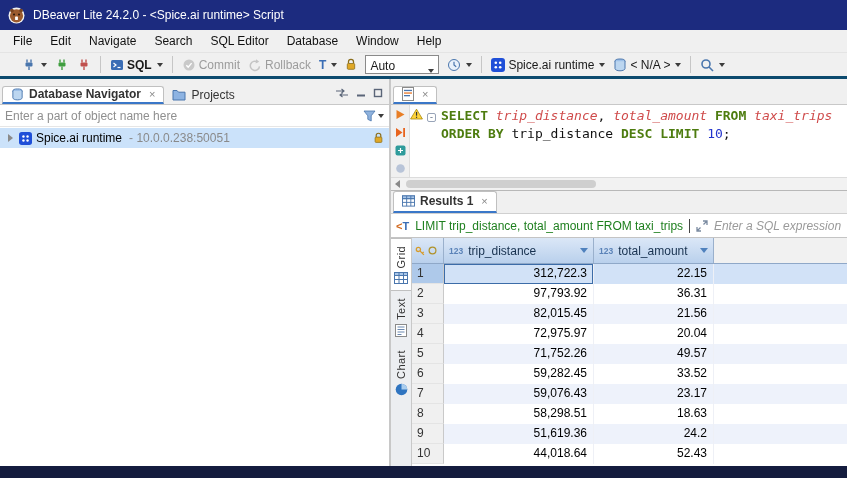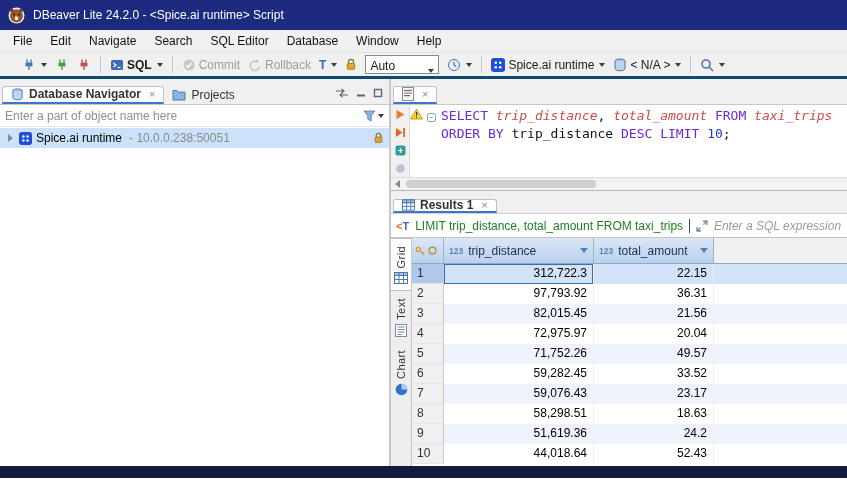--- a/index.html
+++ b/index.html
@@ -61,35 +61,35 @@
   .editor { height:86px; display:flex; position:relative; background:#fff; border-bottom:1px solid #b8b8b8; }
   .editor-toolbar { width:19px; background:#f0f0f0; border-right:1px solid #dedede; display:flex;
                     flex-direction:column; align-items:center; padding-top:4px; gap:7px; }
   .annotation-ruler { width:15px; background:#fff; padding-top:3px; text-align:center; }
   .editor-code { flex:1; font-family:"DejaVu Sans Mono", monospace; font-size:13px; line-height:18px;
                  padding:2px 0 0 2px; position:relative; overflow:hidden; }
   .sql-line { white-space:pre; }
   .fold-gutter { display:inline-block; width:14px; }
   .fold-box { display:inline-flex; width:9px; height:9px; border:1px solid #98a4b8; color:#5a6a80;
               font-size:9px; line-height:7px; justify-content:center; background:#fff; border-radius:2px; }
-  .tok-kw  { color:#6d28d9; font-weight:normal; }
+  .tok-kw  { color:#4d7c0f; font-weight:bold; }
   .tok-col { color:#cf4a4a; font-style:italic; }
   .tok-num { color:#2233cc; }
   .tok-pl  { color:#111; }
   .hscroll { position:absolute; left:0; right:0; bottom:0; height:13px; background:#f2f2f2;
              border-top:1px solid #dcdcdc; display:flex; align-items:center; }
   .hs-arrow { width:0; height:0; border-top:4px solid transparent; border-bottom:4px solid transparent;
               border-right:5px solid #8a8a8a; margin:0 6px 0 4px; }
   .hthumb { width:190px; height:8px; background:#cfcfcf; border-radius:4px; }
 
   
   .results { flex:1; display:flex; flex-direction:column; min-height:0; }
   .results-tabbar { height:23px; background:#f0f0f0; display:flex; align-items:flex-end; padding-left:2px;
                     border-bottom:1px solid #d0d0d0; }
-  .results-tabbar .tab { height:14px; padding:2px 8px 3px; }
+  .results-tabbar .tab { height:22px; padding:2px 8px 3px; }
   .filterbar { height:24px; background:#fff; border-bottom:1px solid #c4c4c4; display:flex;
                align-items:center; gap:6px; padding:0 5px; overflow:hidden; }
   .ft-icon { font-weight:bold; font-size:11px; white-space:nowrap; }
   .ft-icon .lt { color:#d2691e; } .ft-icon .t { color:#3a6db5; }
   .query-text { color:#1e7f1e; white-space:nowrap; }
   .caret { width:1px; height:14px; background:#444; }
   .filter-ph { color:#9a9a9a; font-style:italic; white-space:nowrap; overflow:hidden; }
 
   .grid-area { flex:1; display:flex; min-height:0; background:#fff; }
   .side-tabs { width:21px; background:#eceef1; border-right:1px solid #c8c8c8; display:flex;

